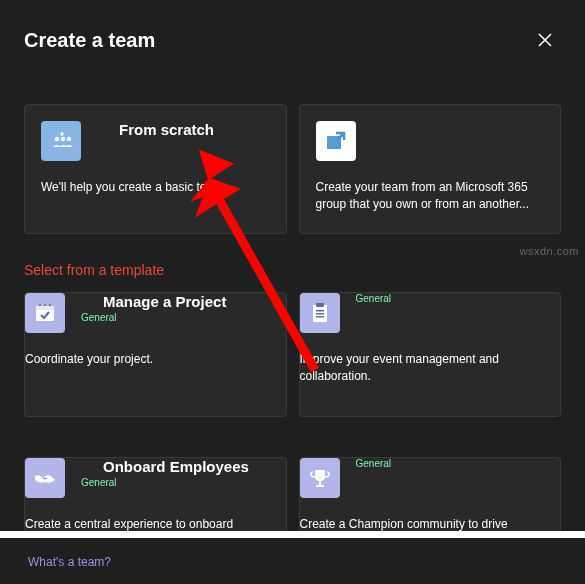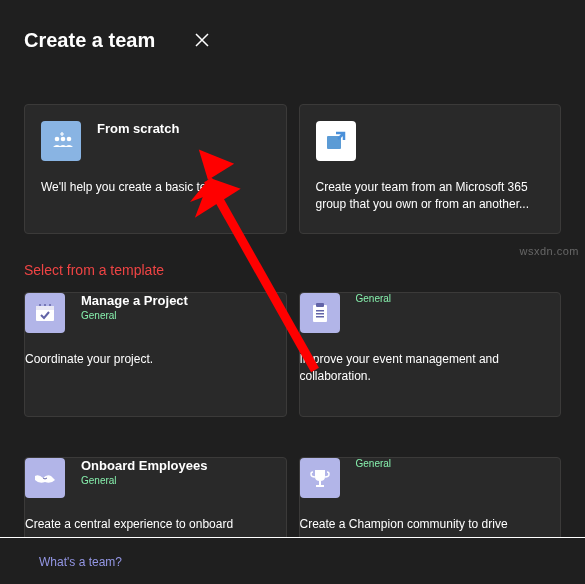--- a/index.html
+++ b/index.html
@@ -19,20 +19,21 @@
     .dialog {
       background: #1f1f1f;
       width: 100%;
       height: 100%;
       padding: 24px;
       display: flex;
       flex-direction: column;
     }
     .header {
       display: flex;
+      justify-content: space-between;
       align-items: center;
       margin-bottom: 48px;
       gap: 31px;
     }
     .header-title {
       font-size: 20px;
       font-weight: 700;
       color: #ffffff;
     }
     .close-btn {
@@ -81,23 +82,24 @@
       align-items: center;
       justify-content: center;
       flex-shrink: 0;
     }
     .card-title-block {
       display: flex;
       flex-direction: column;
       gap: 2px;
     }
     .card-title {
-      font-size: 13px;
+      font-size: 15px;
       font-weight: 700;
       color: #ffffff;
+      margin-left: 22px;
     }
     .card-subtitle {
       font-size: 10px;
       color: #86efac;
     }
     .card-desc {
       font-size: 12px;
       color: #ffffff;
       line-height: 1.4;
     }
@@ -124,23 +126,23 @@
     .icon-group { background: #ffffff; }
     .icon-project { background: #b2b5e8; }
     .icon-event { background: #b2b5e8; }
     .icon-onboard { background: #b2b5e8; }
     .icon-adopt { background: #b2b5e8; }
     .footer {
       position: absolute;
       bottom: 0;
       left: 0;
       width: 100%;
-      padding: 14px 39px;
+      padding: 14px 28px;
       background: #1f1f1f;
-      border-top: 1px solid #ffffff;
+      border-top: 7px solid #ffffff;
     }
     .footer-link {
       font-size: 12px;
       color: #9396e4;
       cursor: pointer;
     }
     .watermark {
       position: absolute;
       right: 6px;
       top: 245px;

